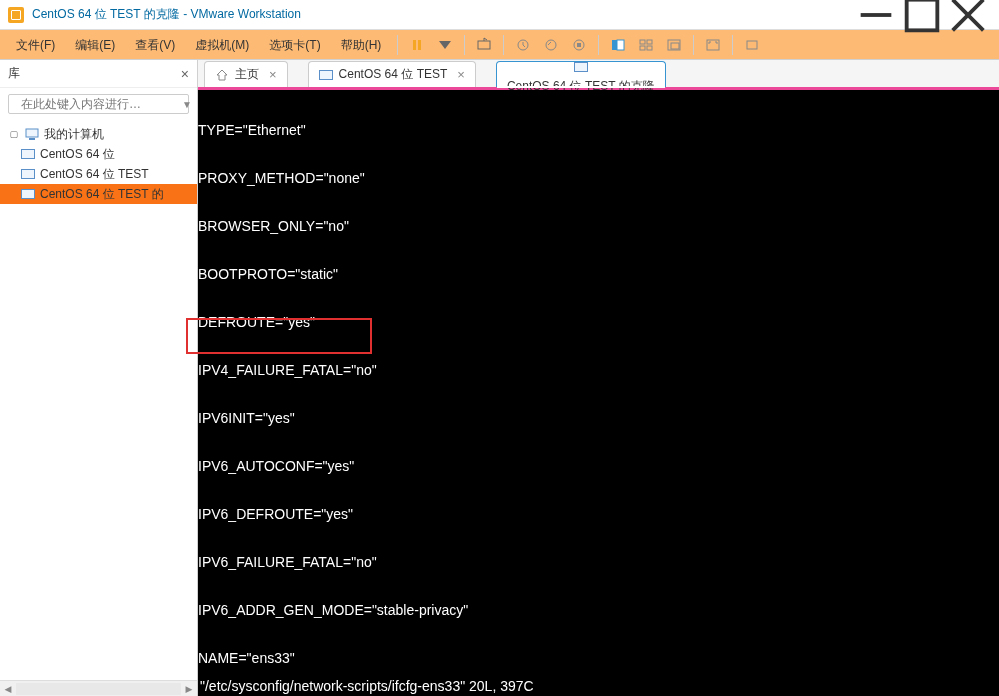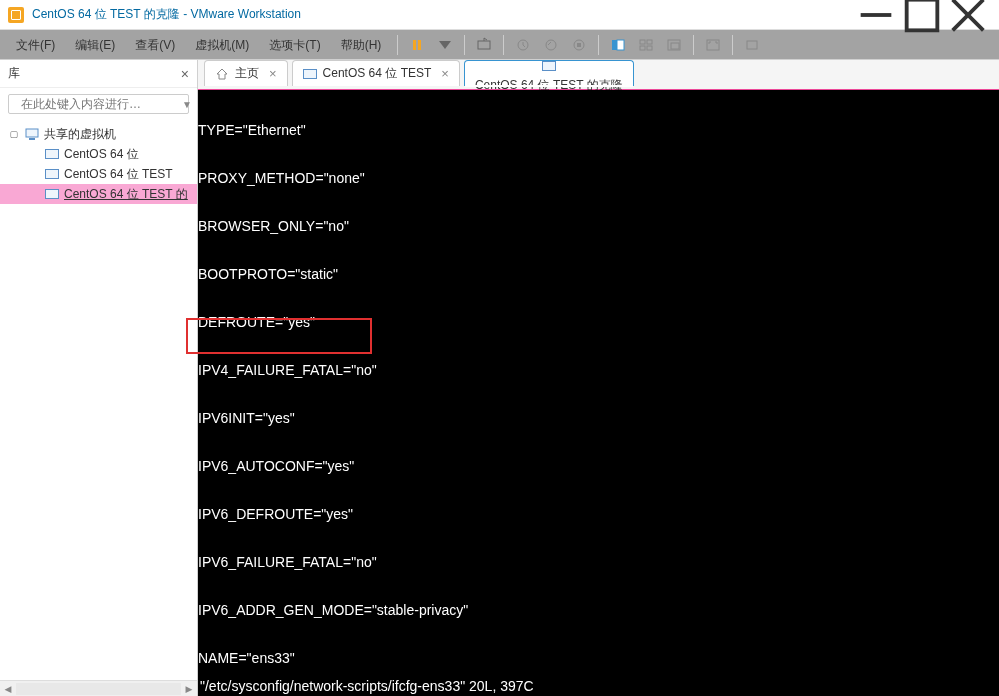--- a/index.html
+++ b/index.html
@@ -5,54 +5,54 @@
 * { margin: 0; padding: 0; box-sizing: border-box; font-family: "Microsoft YaHei", "Segoe UI", Tahoma, sans-serif; }
 body { width: 999px; height: 696px; background: #f0f0f0; overflow: hidden; font-size: 12px; }
 
 .titlebar { height: 30px; background: #fff; display: flex; align-items: center; padding: 0 8px; border-bottom: 1px solid #ddd; }
 .titlebar .app-icon { width: 16px; height: 16px; background: #f5a623; border-radius: 2px; margin-right: 8px; position: relative; }
 .titlebar .app-icon::after { content: ''; position: absolute; inset: 3px; border: 1px solid #fff; border-radius: 1px; }
 .titlebar .title { flex: 1; color: #0369a1; font-size: 12px; }
 .window-controls { display: flex; gap: 0; }
 .window-controls .btn { width: 46px; height: 30px; display: flex; align-items: center; justify-content: center; color: #333; cursor: pointer; }
 
-.menubar { height: 30px; background: #a3a3a3; display: flex; align-items: center; padding: 0 6px; border-bottom: 1px solid #d0d0d0; }
+.menubar { height: 30px; background: #fdba74; display: flex; align-items: center; padding: 0 6px; border-bottom: 1px solid #d0d0d0; }
 .menubar .menu-item { padding: 0 10px; height: 24px; line-height: 24px; color: #333; cursor: pointer; font-size: 12px; }
 .menubar .sep { width: 1px; height: 20px; background: #ccc; margin: 0 6px; }
 .toolbar-btn { width: 26px; height: 24px; display: flex; align-items: center; justify-content: center; cursor: pointer; border-radius: 2px; }
 .toolbar-btn svg { width: 16px; height: 16px; }
 .toolbar-group { display: flex; align-items: center; gap: 2px; }
 
 .workspace { display: flex; height: calc(696px - 60px); }
 
 .sidebar { width: 198px; background: #fff; border-right: 1px solid #d0d0d0; display: flex; flex-direction: column; }
 .sidebar-header { height: 28px; display: flex; align-items: center; padding: 0 8px; justify-content: space-between; border-bottom: 1px solid #eee; }
 .sidebar-header .title { font-size: 12px; color: #333; }
 .sidebar-header .close { cursor: pointer; color: #666; font-size: 14px; }
 .search-row { padding: 6px 8px; }
 .search-box { display: flex; align-items: center; border: 1px solid #ccc; border-radius: 2px; padding: 2px 6px; gap: 6px; }
 .search-box svg { width: 14px; height: 14px; color: #888; }
 .search-box input { border: none; outline: none; flex: 1; font-size: 12px; color: #ef4444; }
 .search-box .dd { color: #888; font-size: 10px; }
 
 .tree { flex: 1; padding: 4px 0; overflow-y: auto; }
 .tree-item { display: flex; align-items: center; height: 20px; padding-left: 8px; cursor: pointer; font-size: 12px; color: #333; white-space: nowrap; }
-.tree-item.selected { background: #f9a8d4; text-decoration: underline; }
+.tree-item.selected { background: #f97316; }
 .tree-item .toggle { width: 12px; font-size: 9px; color: #666; text-align: center; }
 .tree-item .icon { width: 16px; height: 16px; margin: 0 4px; display: flex; align-items: center; justify-content: center; }
 .tree-item.level1 { padding-left: 8px; }
-.tree-item.level2 { padding-left: 40px; }
+.tree-item.level2 { padding-left: 16px; }
 .vm-icon { width: 14px; height: 10px; border: 1px solid #5a8fc7; background: #eef5fc; }
 
 .sb-scroll { height: 16px; background: #f0f0f0; border-top: 1px solid #ddd; display: flex; align-items: center; }
 .sb-scroll .arrow { width: 16px; text-align: center; color: #888; font-size: 9px; }
 .sb-scroll .track { flex: 1; height: 12px; background: #e8e8e8; }
 
 .main { flex: 1; display: flex; flex-direction: column; background: #fff; }
-.tabbar { height: 30px; background: #f5f5f5; display: flex; padding: 0 6px; border-bottom: 1px solid #ec4899; gap: 4px; }
+.tabbar { height: 30px; background: #f5f5f5; display: flex; align-items: flex-end; padding: 0 6px; border-bottom: 3px solid #ec4899; gap: 20px; }
 .tab { height: 26px; display: flex; align-items: center; padding: 0 10px; border: 1px solid #ccc; border-bottom: none; border-radius: 4px 4px 0 0; background: #fff; cursor: pointer; font-size: 12px; color: #333; gap: 6px; }
 .tab.active { background: #fff; border-color: #3794d1; position: relative; flex-direction: column; }
 .tab.active::after { content: ''; position: absolute; left: 0; right: 0; bottom: -1px; height: 2px; background: #fff; }
 .tab .tab-icon { width: 14px; height: 14px; display: flex; align-items: center; justify-content: center; }
 .tab .close-x { color: #888; font-size: 13px; margin-left: 4px; }
 
 .terminal { flex: 1; background: #000; color: #fff; font-family: "Courier New", monospace; font-size: 14px; line-height: 16px; padding: 0; overflow: hidden; position: relative; white-space: pre; }
 .terminal .line { height: 16px; }
 .terminal .status-line { position: absolute; bottom: 0; left: 0; right: 0; height: 18px; padding: 0 2px; }
 
@@ -192,21 +192,21 @@
     </div>
     <div class="tree">
       <div class="tree-item level1">
         <span class="toggle">▢</span>
         <span class="icon">
             <svg width="14" height="14" viewBox="0 0 14 14">
               <rect x="1" y="2" width="12" height="8" fill="#eef5fc" stroke="#5a8fc7"></rect>
               <rect x="4" y="11" width="6" height="2" fill="#5a8fc7"></rect>
             </svg>
           </span>
-        <span>共享的虚拟机</span>
+        <span>我的计算机</span>
       </div>
       <div class="tree-item level2">
         <span class="icon">
             <div class="vm-icon"></div>
           </span>
         <span>CentOS 64 位</span>
       </div>
       <div class="tree-item level2">
         <span class="icon">
             <div class="vm-icon"></div>

